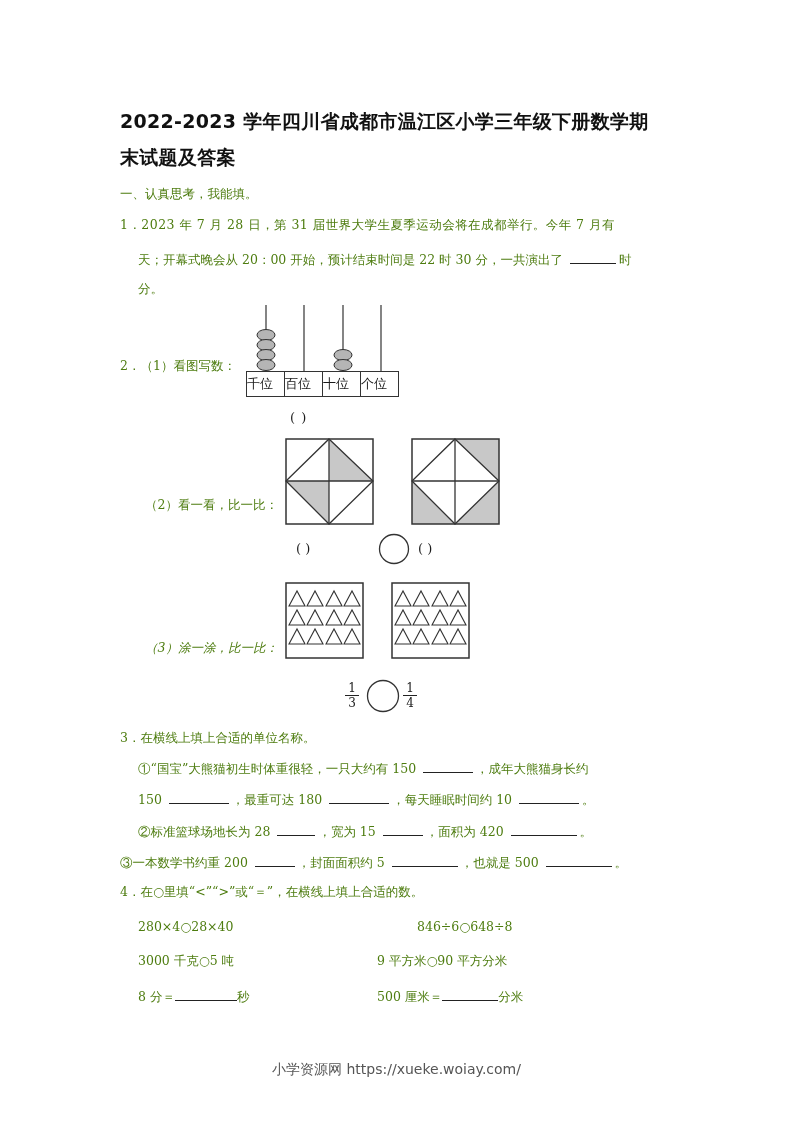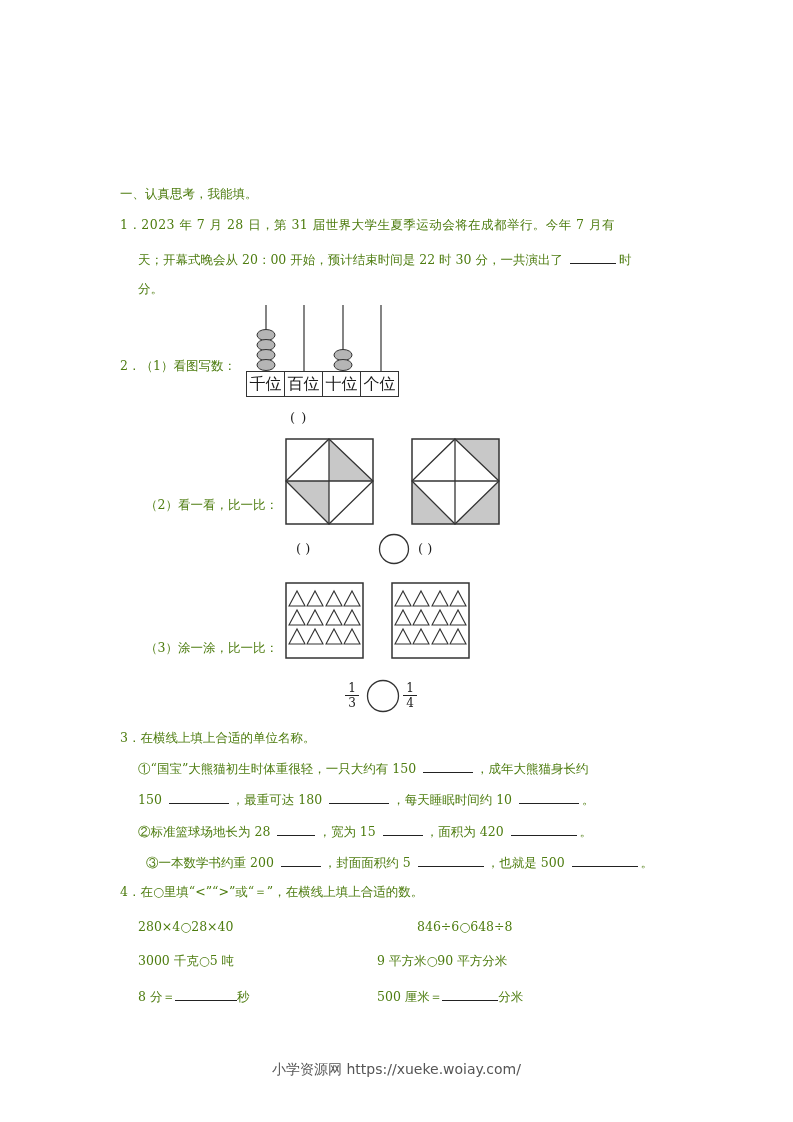--- a/index.html
+++ b/index.html
@@ -13,33 +13,35 @@
     font-family: "DejaVu Sans", "Liberation Sans", sans-serif;
     font-weight: bold; font-size: 19px; line-height: 36px; color: #111;
     letter-spacing: 0.3px;
   }
   .line {
     position: absolute; font-size: 12.5px; line-height: 16px; white-space: nowrap; color: #4d7c0f;
   }
   .blank { display: inline-block; border-bottom: 1px solid #222; height: 12px; vertical-align: baseline; margin: 0 3px; }
   .fig { position: absolute; }
   .abacus-table { position: absolute; left: 246px; top: 371px; border-collapse: collapse; }
-  .abacus-table td { border: 1.4px solid #333; font-size: 16px; padding: 0; width: 37px; height: 24px; text-align: center; }
+  .abacus-table td { border: 1.4px solid #333; font-size: 13px; padding: 0; width: 37px; height: 24px; text-align: left; }
   .paren { position: absolute; font-size: 13px; }
   .frac { position: absolute; font-size: 12px; text-align: center; width: 14px; line-height: 14px; }
   .frac .num { border-bottom: 1px solid #222; }
   .footer {
     position: absolute; top: 1061px; left: 0; width: 793px; text-align: center;
     font-family: "DejaVu Sans", "Liberation Sans", sans-serif; font-size: 14px; color: #555;
   }
 </style>
 </head>
 <body>
 
 <div class="title">
+  <div>2022-2023 学年四川省成都市温江区小学三年级下册数学期</div>
+  <div>末试题及答案</div>
 </div>
 
 <div class="line" style="left:120px; top:186px;">一、认真思考，我能填。</div>
 
 <div class="line" style="left:120px; top:217px; letter-spacing:0.45px;">1．2023 年 7 月 28 日，第 31 届世界大学生夏季运动会将在成都举行。今年 7 月有</div>
 <div class="line" style="left:138px; top:251px;">
   <span>天；开幕式晚会从 20：00 开始，预计结束时间是 22 时 30 分，一共演出了</span>
   <span class="blank" style="width:46px;"></span><span>时</span>
 </div>
 <div class="line" style="left:138px; top:281px;">分。</div>
@@ -86,21 +88,21 @@
   <polygon points="44,1 88,43 44,86 1,43" fill="none" stroke="#333" stroke-width="1.3"></polygon>
   <line x1="44" y1="1" x2="44" y2="86" stroke="#333" stroke-width="1.3"></line>
   <line x1="1" y1="43" x2="88" y2="43" stroke="#333" stroke-width="1.3"></line>
 </svg>
 <div class="paren" style="left:296px; top:541px;">(                )</div>
 <svg class="fig" style="left:378px; top:533px;" width="32" height="32">
   <circle cx="16" cy="16" r="14.5" fill="none" stroke="#333" stroke-width="1.3"></circle>
 </svg>
 <div class="paren" style="left:418px; top:541px;">(                )</div>
 
-<div class="line" style="left:145px; top:640px;">（3）涂一涂，比一比：</div>
+<div class="line" style="left:145px; top:640px;font-style:italic;">（3）涂一涂，比一比：</div>
 <svg class="fig" style="left:285px; top:582px;" width="80" height="78">
   <rect x="1" y="1" width="77" height="75" fill="none" stroke="#333" stroke-width="1.5"></rect>
   <g fill="none" stroke="#333" stroke-width="1.1">
     <polygon points="4,24 12,9 20,24"></polygon>
       <polygon points="22,24 30,9 38,24"></polygon>
       <polygon points="41,24 49,9 57,24"></polygon>
       <polygon points="59,24 67,9 75,24"></polygon>
     <polygon points="4,43 12,28 20,43"></polygon>
       <polygon points="22,43 30,28 38,43"></polygon>
       <polygon points="41,43 49,28 57,43"></polygon>
@@ -150,21 +152,21 @@
   <span class="blank" style="width:60px;"></span><span>，最重可达 180</span>
   <span class="blank" style="width:60px;"></span><span>，每天睡眠时间约 10</span>
   <span class="blank" style="width:60px;"></span><span>。</span>
 </div>
 <div class="line" style="left:138px; top:823px;">
   <span>②标准篮球场地长为 28</span>
   <span class="blank" style="width:38px;"></span><span>，宽为 15</span>
   <span class="blank" style="width:40px;"></span><span>，面积为 420</span>
   <span class="blank" style="width:66px;"></span><span>。</span>
 </div>
-<div class="line" style="left:146px; top:854px;">
+<div class="line" style="left:120px; top:854px;">
   <span>③一本数学书约重 200</span>
   <span class="blank" style="width:40px;"></span><span>，封面面积约 5</span>
   <span class="blank" style="width:66px;"></span><span>，也就是 500</span>
   <span class="blank" style="width:66px;"></span><span>。</span>
 </div>
 
 <div class="line" style="left:120px; top:884px;">4．在○里填“&lt;”“&gt;”或“＝”，在横线上填上合适的数。</div>
 <div class="line" style="left:138px; top:919px;">280×4○28×40</div>
 <div class="line" style="left:377px; top:919px;margin-left:40px;">846÷6○648÷8</div>
 <div class="line" style="left:138px; top:953px;">3000 千克○5 吨</div>

